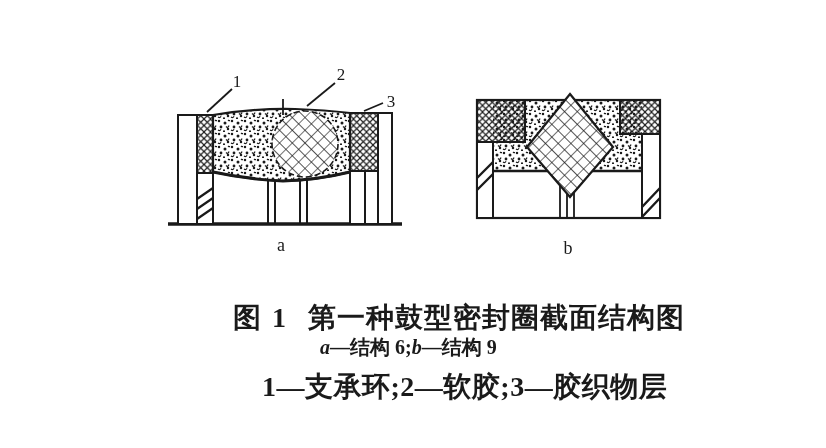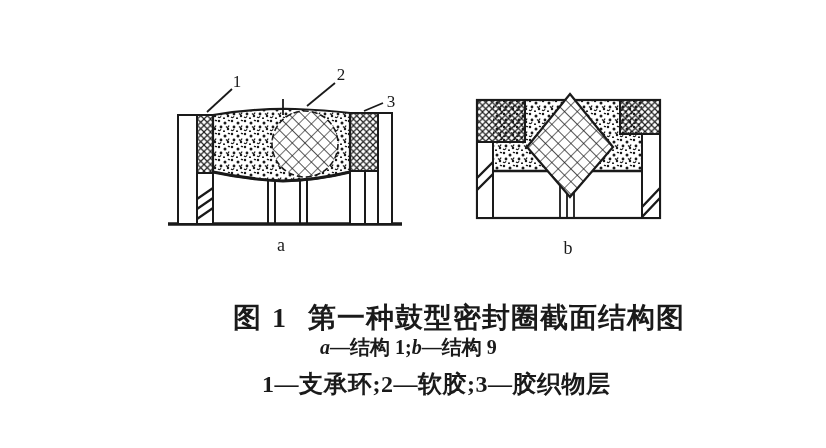--- a/index.html
+++ b/index.html
@@ -5,21 +5,21 @@
   html,body{margin:0;padding:0;background:#ffffff;}
   .canvas{
     position:relative;width:826px;height:448px;background:#ffffff;overflow:hidden;
     font-family:"Liberation Serif","DejaVu Serif",serif;color:#1a1a1a;
   }
   .abs{position:absolute;}
   .cap1{left:233px;top:299px;font-size:28px;font-weight:bold;letter-spacing:1px;white-space:nowrap;}
   .cap1 .fig-no{margin-right:20px;letter-spacing:2px;}
   .cap2{left:320px;top:334px;font-size:20px;font-weight:bold;white-space:nowrap;}
   .cap2 i{font-family:"Liberation Serif","DejaVu Serif",serif;}
-  .cap3{left:262px;top:368px;font-size:24px;font-weight:bold;letter-spacing:0.5px;white-space:nowrap;}
+  .cap3{left:262px;top:368px;font-size:28px;font-weight:bold;letter-spacing:0.5px;white-space:nowrap;}
   svg text{font-family:"Liberation Serif","DejaVu Serif",serif;fill:#1a1a1a;}
   .callout-num{font-size:17px;}
   .diagram-label{font-size:18px;}
 </style>
 </head>
 <body>
 
 <div class="canvas">
 
   <svg width="0" height="0" style="position:absolute" aria-hidden="true">
@@ -106,18 +106,18 @@
     <path d="M192,147 L210,128 M192,157 L210,138" stroke="#1a1a1a" stroke-width="2.4" fill="none"></path>
 
     <text x="118" y="194" text-anchor="middle" class="diagram-label">b</text>
   </svg>
 
   <div class="abs cap1">
     <span class="fig-no">图 1</span><span>第一种鼓型密封圈截面结构图</span>
   </div>
 
   <div class="abs cap2">
-    <i>a</i><span>—结构 1;</span><i>b</i><span>—结构 9</span>
+    <i>a</i><span>—结构 6;</span><i>b</i><span>—结构 9</span>
   </div>
 
   <div class="abs cap3">1—支承环;2—软胶;3—胶织物层</div>
 
 </div>
 
 </body></html>

